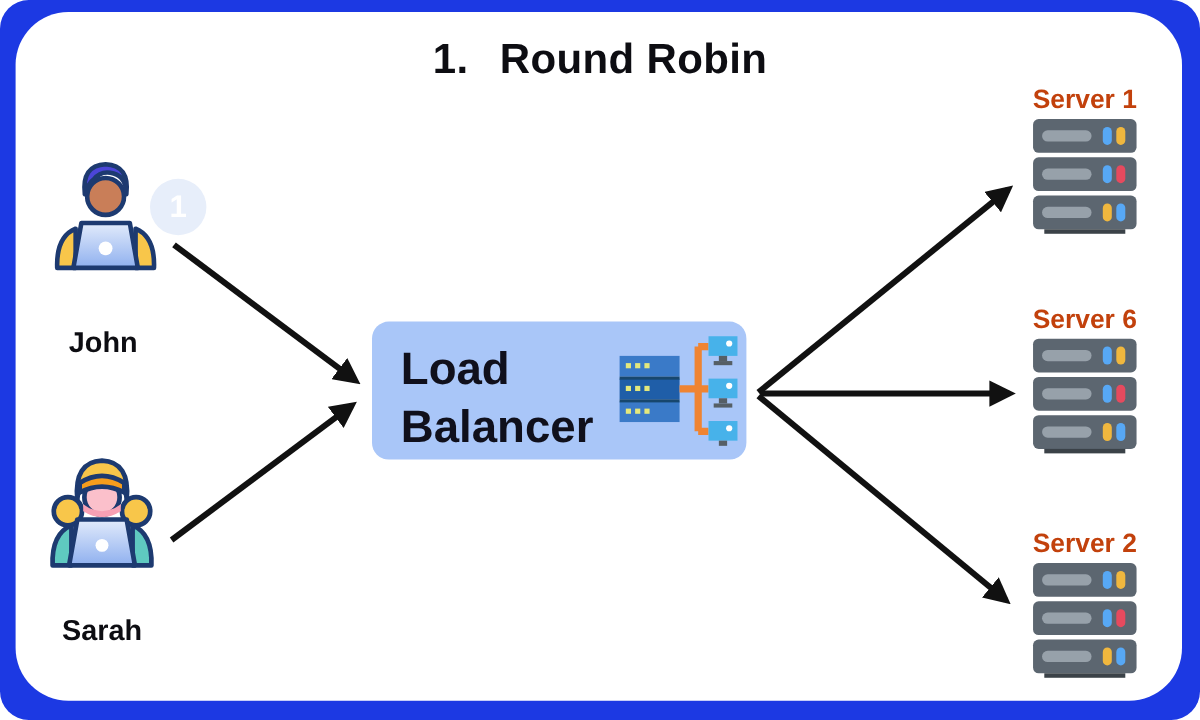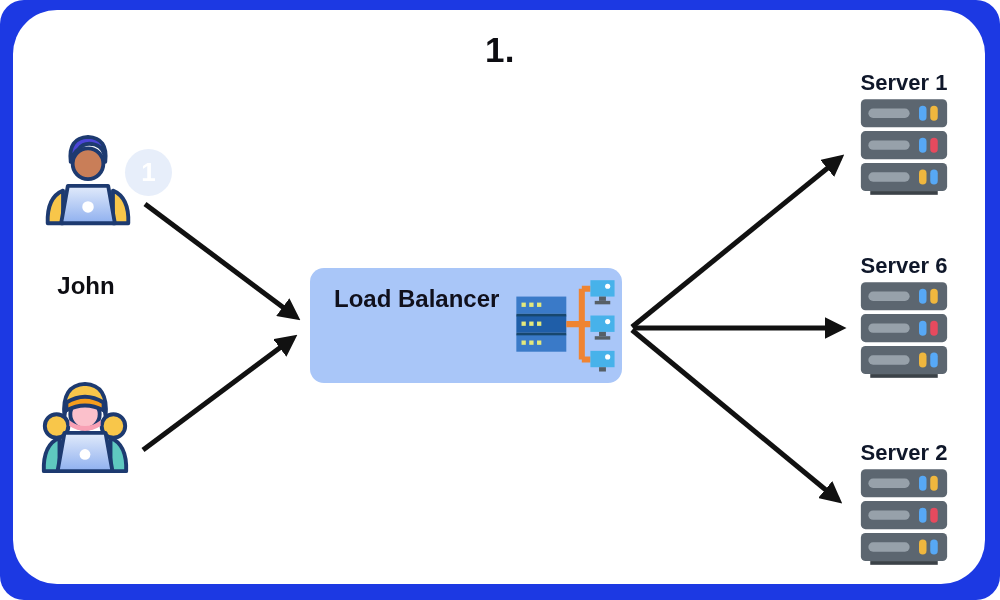--- a/index.html
+++ b/index.html
@@ -13,43 +13,44 @@
 
   .avatar{position:absolute;}
   .client-name{position:absolute;font-size:24px;font-weight:800;color:#0d0d12;text-align:center;margin-top:35px;}
 
   .badge{position:absolute;left:125px;top:149px;width:47px;height:47px;border-radius:50%;
          background:#e7eefa;color:#ffffff;font-weight:800;font-size:26px;
          display:flex;align-items:center;justify-content:center;}
 
   .lb-box{position:absolute;left:310px;top:268px;width:312px;height:115px;background:#a9c6f8;
           border-radius:14px;}
-  .lb-text{position:absolute;left:24px;top:16px;width:170px;font-size:24px;font-weight:800;
+  .lb-text{position:absolute;left:24px;top:16px;width:170px;font-size:38px;font-weight:800;
            line-height:1.27;color:#10101c;}
   .lb-icon{position:absolute;right:4px;top:5px;}
 
   .server-label{position:absolute;left:0;top:0;width:110px;text-align:center;
-                font-size:22px;font-weight:800;color:#0f172a;white-space:nowrap;}
+                font-size:22px;font-weight:800;color:#c2410c;white-space:nowrap;}
   .server-group{position:absolute;width:110px;}
   .server-icon{position:absolute;left:10px;top:27px;}
   .sg1{left:849px;top:70px;}
   .sg2{left:849px;top:253px;}
   .sg3{left:849px;top:440px;}
 
   .arrows{position:absolute;left:0;top:0;pointer-events:none;}
 </style>
 </head>
 <body>
 
 <div class="stage">
   <div class="frame"></div>
   <div class="panel"></div>
 
   <div class="title">
     <span>1.</span>
+    <span>Round Robin</span>
   </div>
 
   <svg class="arrows" width="1000" height="600">
     <defs>
       <marker id="ah" viewBox="0 0 10 10" refX="7.5" refY="5" markerWidth="4.4" markerHeight="4.4" orient="auto-start-reverse">
         <path d="M0,0 L10,5 L0,10 Z" fill="#111111"></path>
       </marker>
     </defs>
     <line x1="145" y1="204" x2="296" y2="317" stroke="#111111" stroke-width="5" marker-end="url(#ah)"></line>
     <line x1="143" y1="450" x2="293" y2="338" stroke="#111111" stroke-width="5" marker-end="url(#ah)"></line>
@@ -88,20 +89,21 @@
         <circle cx="79" cy="50" r="12" fill="#f8c64a"></circle>
         <circle cx="50" cy="38" r="15" fill="#fbc0cb"></circle>
         <path d="M34,44 Q50,56 66,44 L66,50 Q50,60 34,50 Z" fill="#f8a0b4" stroke="none"></path>
         <path d="M29,40 Q26,8 50,7 Q74,8 71,40 Q71,26 50,24 Q29,26 29,40 Z" fill="#f8c64a"></path>
         <path d="M31,26 Q50,14 69,26 L69,34 Q50,24 31,34 Z" fill="#f69d1d"></path>
         <path d="M29,57 L71,57 L78,96 L22,96 Z" fill="url(#lapGrad)"></path>
       </g>
       <circle cx="50" cy="79" r="5.5" fill="#ffffff"></circle>
     </svg>
   </div>
+  <div class="client-name" style="left:33px;top:477px;width:104px;">Sarah</div>
 
   <div class="lb-box">
     <div class="lb-text">Load Balancer</div>
     <div class="lb-icon">
       <svg width="112" height="104" viewBox="0 0 130 110">
         <g>
           <rect x="12" y="22" width="58" height="20" fill="#3a7ac8"></rect>
           <rect x="12" y="44" width="58" height="20" fill="#1f5ea8"></rect>
           <rect x="12" y="66" width="58" height="20" fill="#3a7ac8"></rect>
           <rect x="12" y="42" width="58" height="3" fill="#17476e"></rect>

